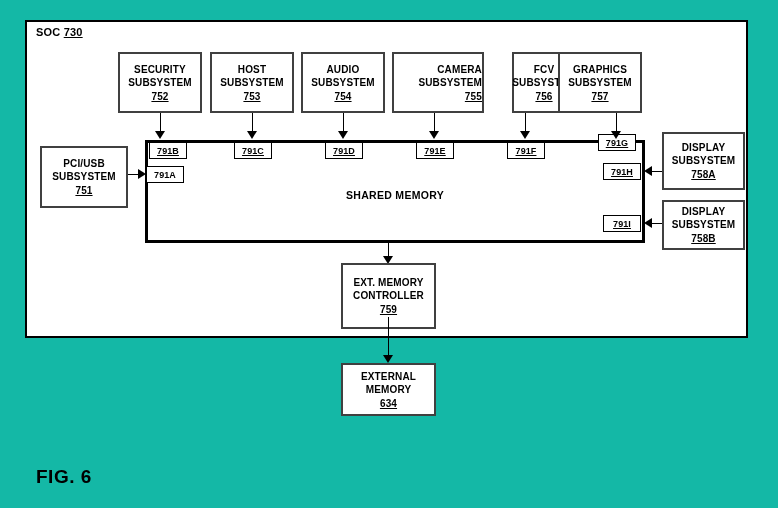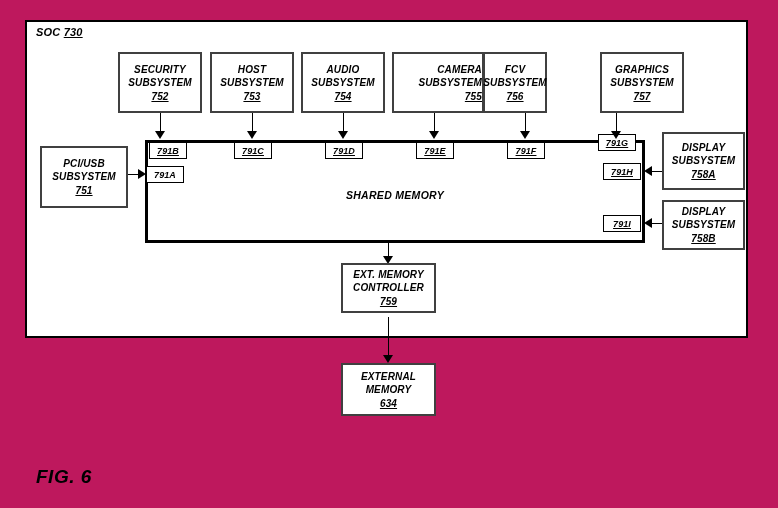--- a/index.html
+++ b/index.html
@@ -9,23 +9,22 @@
     background: #ffffff;
   }
   body {
     font-family: "Liberation Sans", sans-serif;
     -webkit-font-smoothing: antialiased;
   }
   #page {
     position: relative;
     width: 778px;
     height: 508px;
-    background: #be185d;
+    background: #14b8a6;
     overflow: hidden;
-    font-style: italic;
   }
 
   
   .box {
     position: absolute;
     box-sizing: border-box;
     border: 2px solid #404040;
     background: #ffffff;
     display: flex;
     flex-direction: column;
@@ -183,27 +182,27 @@
     <span class="ln">SUBSYSTEM</span>
     <span class="num">754</span>
   </div>
 
   <div class="box" style="left:392px; top:52px; width:92px; height:61px;align-items:flex-end;">
     <span class="ln">CAMERA</span>
     <span class="ln">SUBSYSTEM</span>
     <span class="num">755</span>
   </div>
 
-  <div class="box" style="left:483px; top:52px; width:64px; height:61px;">
+  <div class="box" style="left:512px; top:52px; width:64px; height:61px;">
     <span class="ln">FCV</span>
     <span class="ln">SUBSYSTEM</span>
     <span class="num">756</span>
   </div>
 
-  <div class="box" style="left:600px; top:52px; width:84px; height:61px;">
+  <div class="box" style="left:558px; top:52px; width:84px; height:61px;">
     <span class="ln">GRAPHICS</span>
     <span class="ln">SUBSYSTEM</span>
     <span class="num">757</span>
   </div>
 
   <div class="box" style="left:40px; top:146px; width:88px; height:62px;text-align:center;">
     <span class="ln">PCI/USB</span>
     <span class="ln">SUBSYSTEM</span>
     <span class="num">751</span>
   </div>
@@ -284,21 +283,21 @@
 
   <div class="hline" style="left:652px; top:171px; width:10px;"></div>
   <div class="arrow-left" style="left:644px; top:166px;"></div>
 
   <div class="hline" style="left:652px; top:223px; width:10px;"></div>
   <div class="arrow-left" style="left:644px; top:218px;"></div>
 
   <div class="vline" style="left:388px; top:243px; height:17px;"></div>
   <div class="arrow-down" style="left:383px; top:256px;"></div>
 
-  <div class="box" style="left:341px; top:263px; width:95px; height:50px;">
+  <div class="box" style="left:341px; top:263px; width:95px; height:66px;">
     <span class="ln">EXT. MEMORY</span>
     <span class="ln">CONTROLLER</span>
     <span class="num">759</span>
   </div>
 
   <div class="vline" style="left:388px; top:317px; height:43px;"></div>
   <div class="arrow-down" style="left:383px; top:355px;"></div>
 
   <div class="box" style="left:341px; top:363px; width:95px; height:53px;">
     <span class="ln">EXTERNAL</span>

